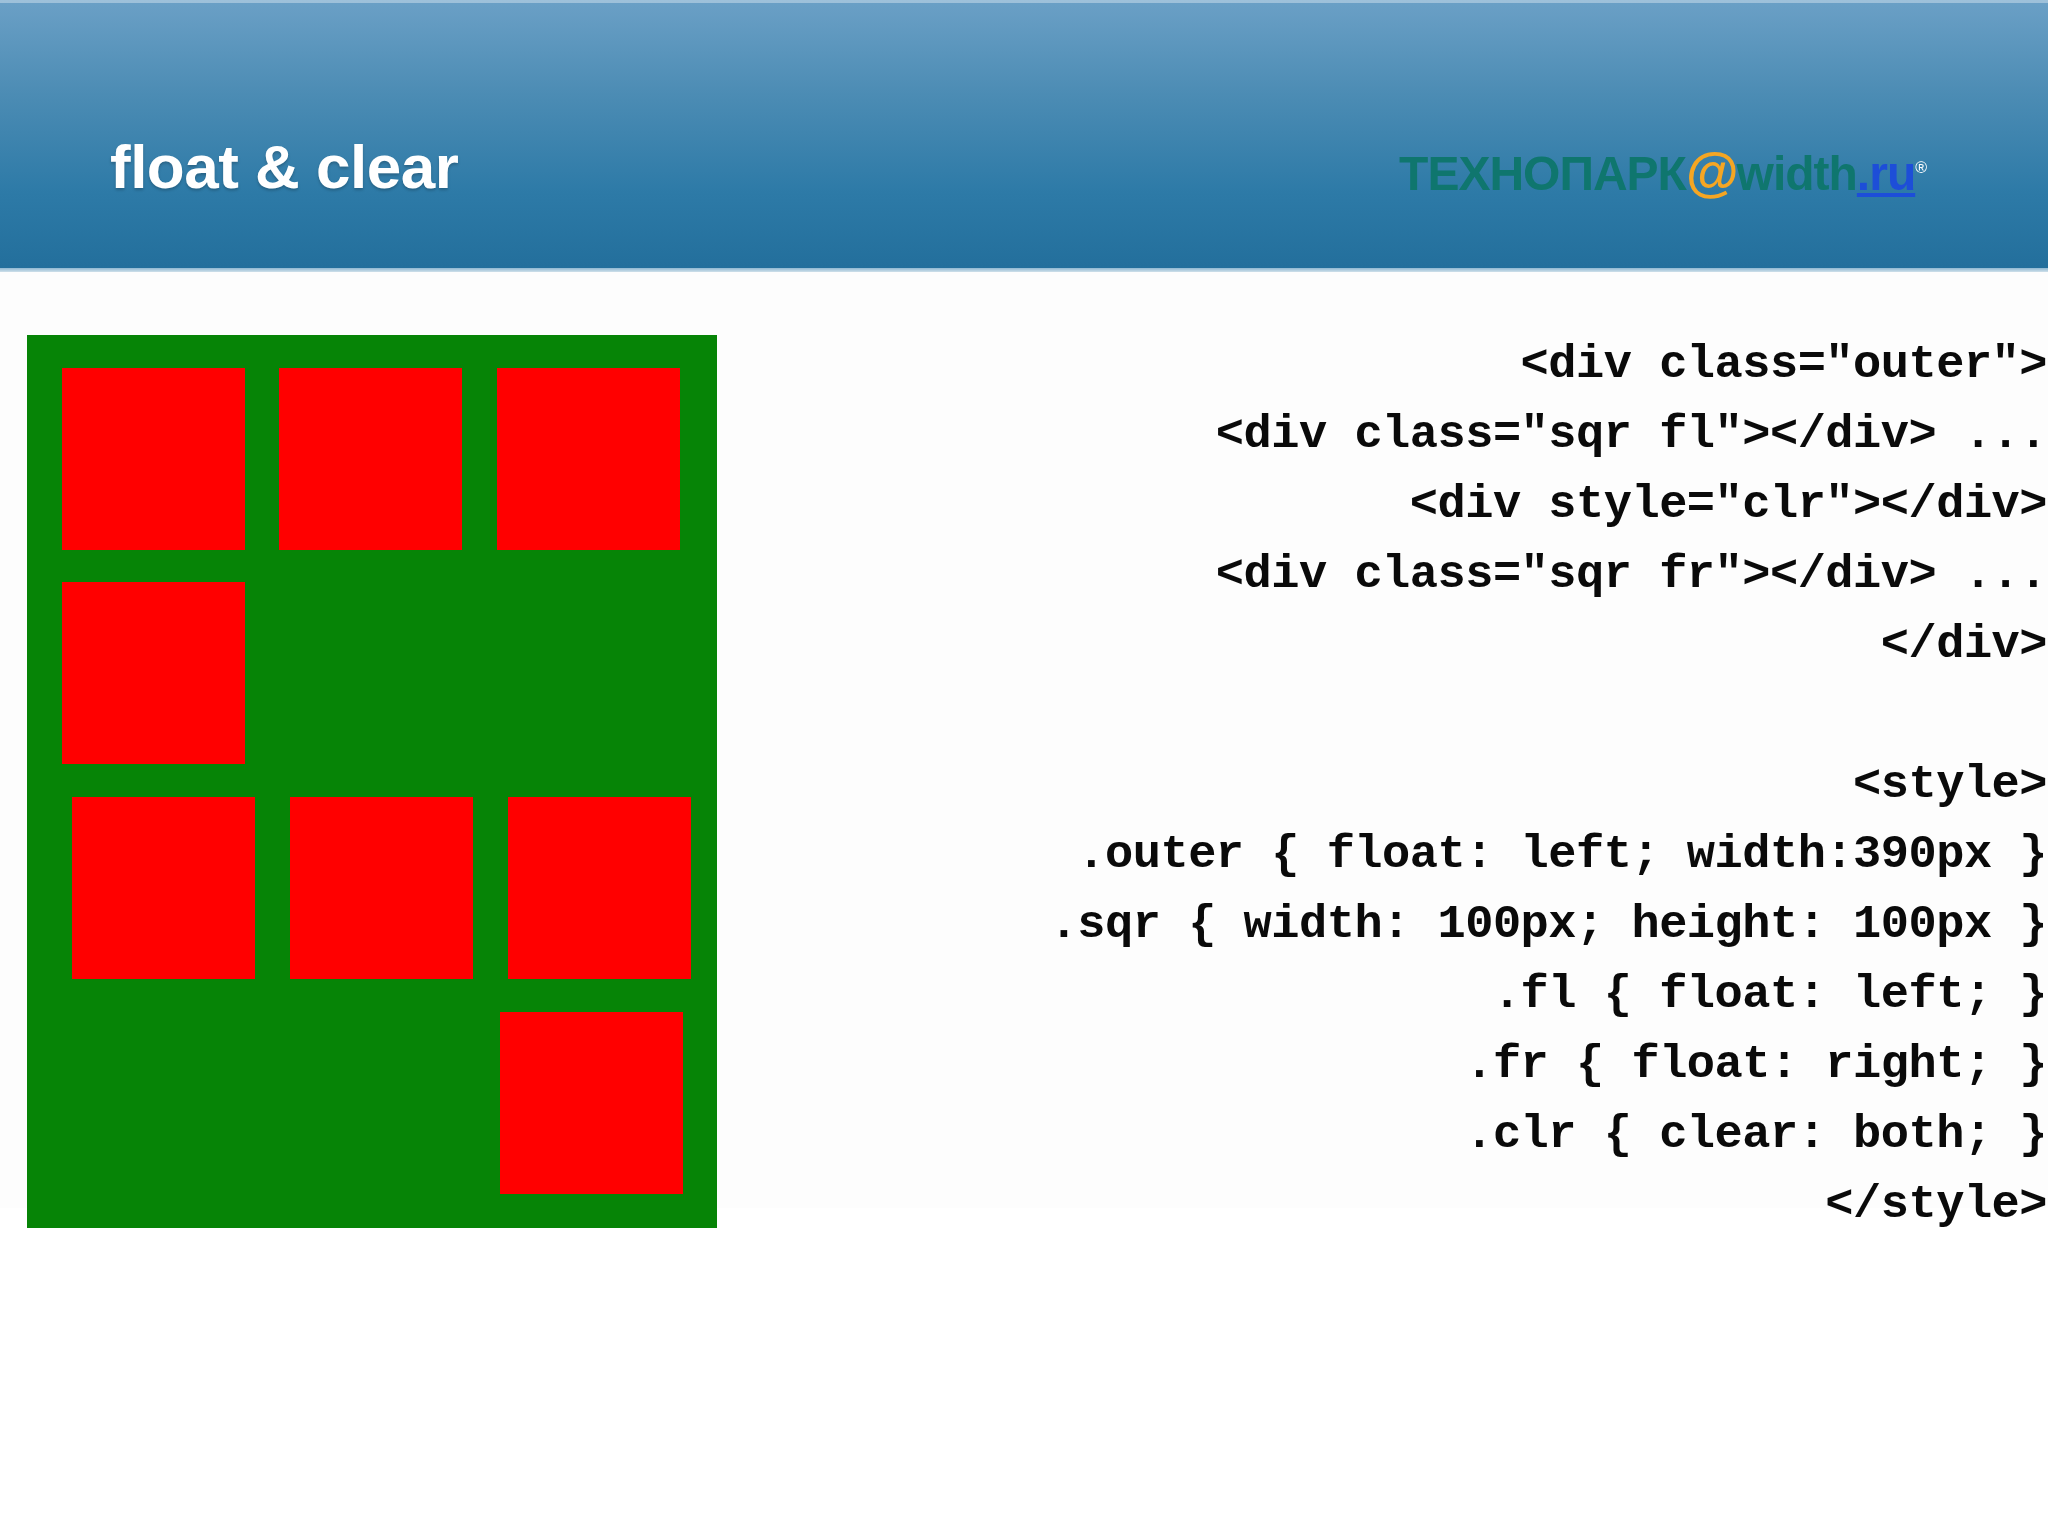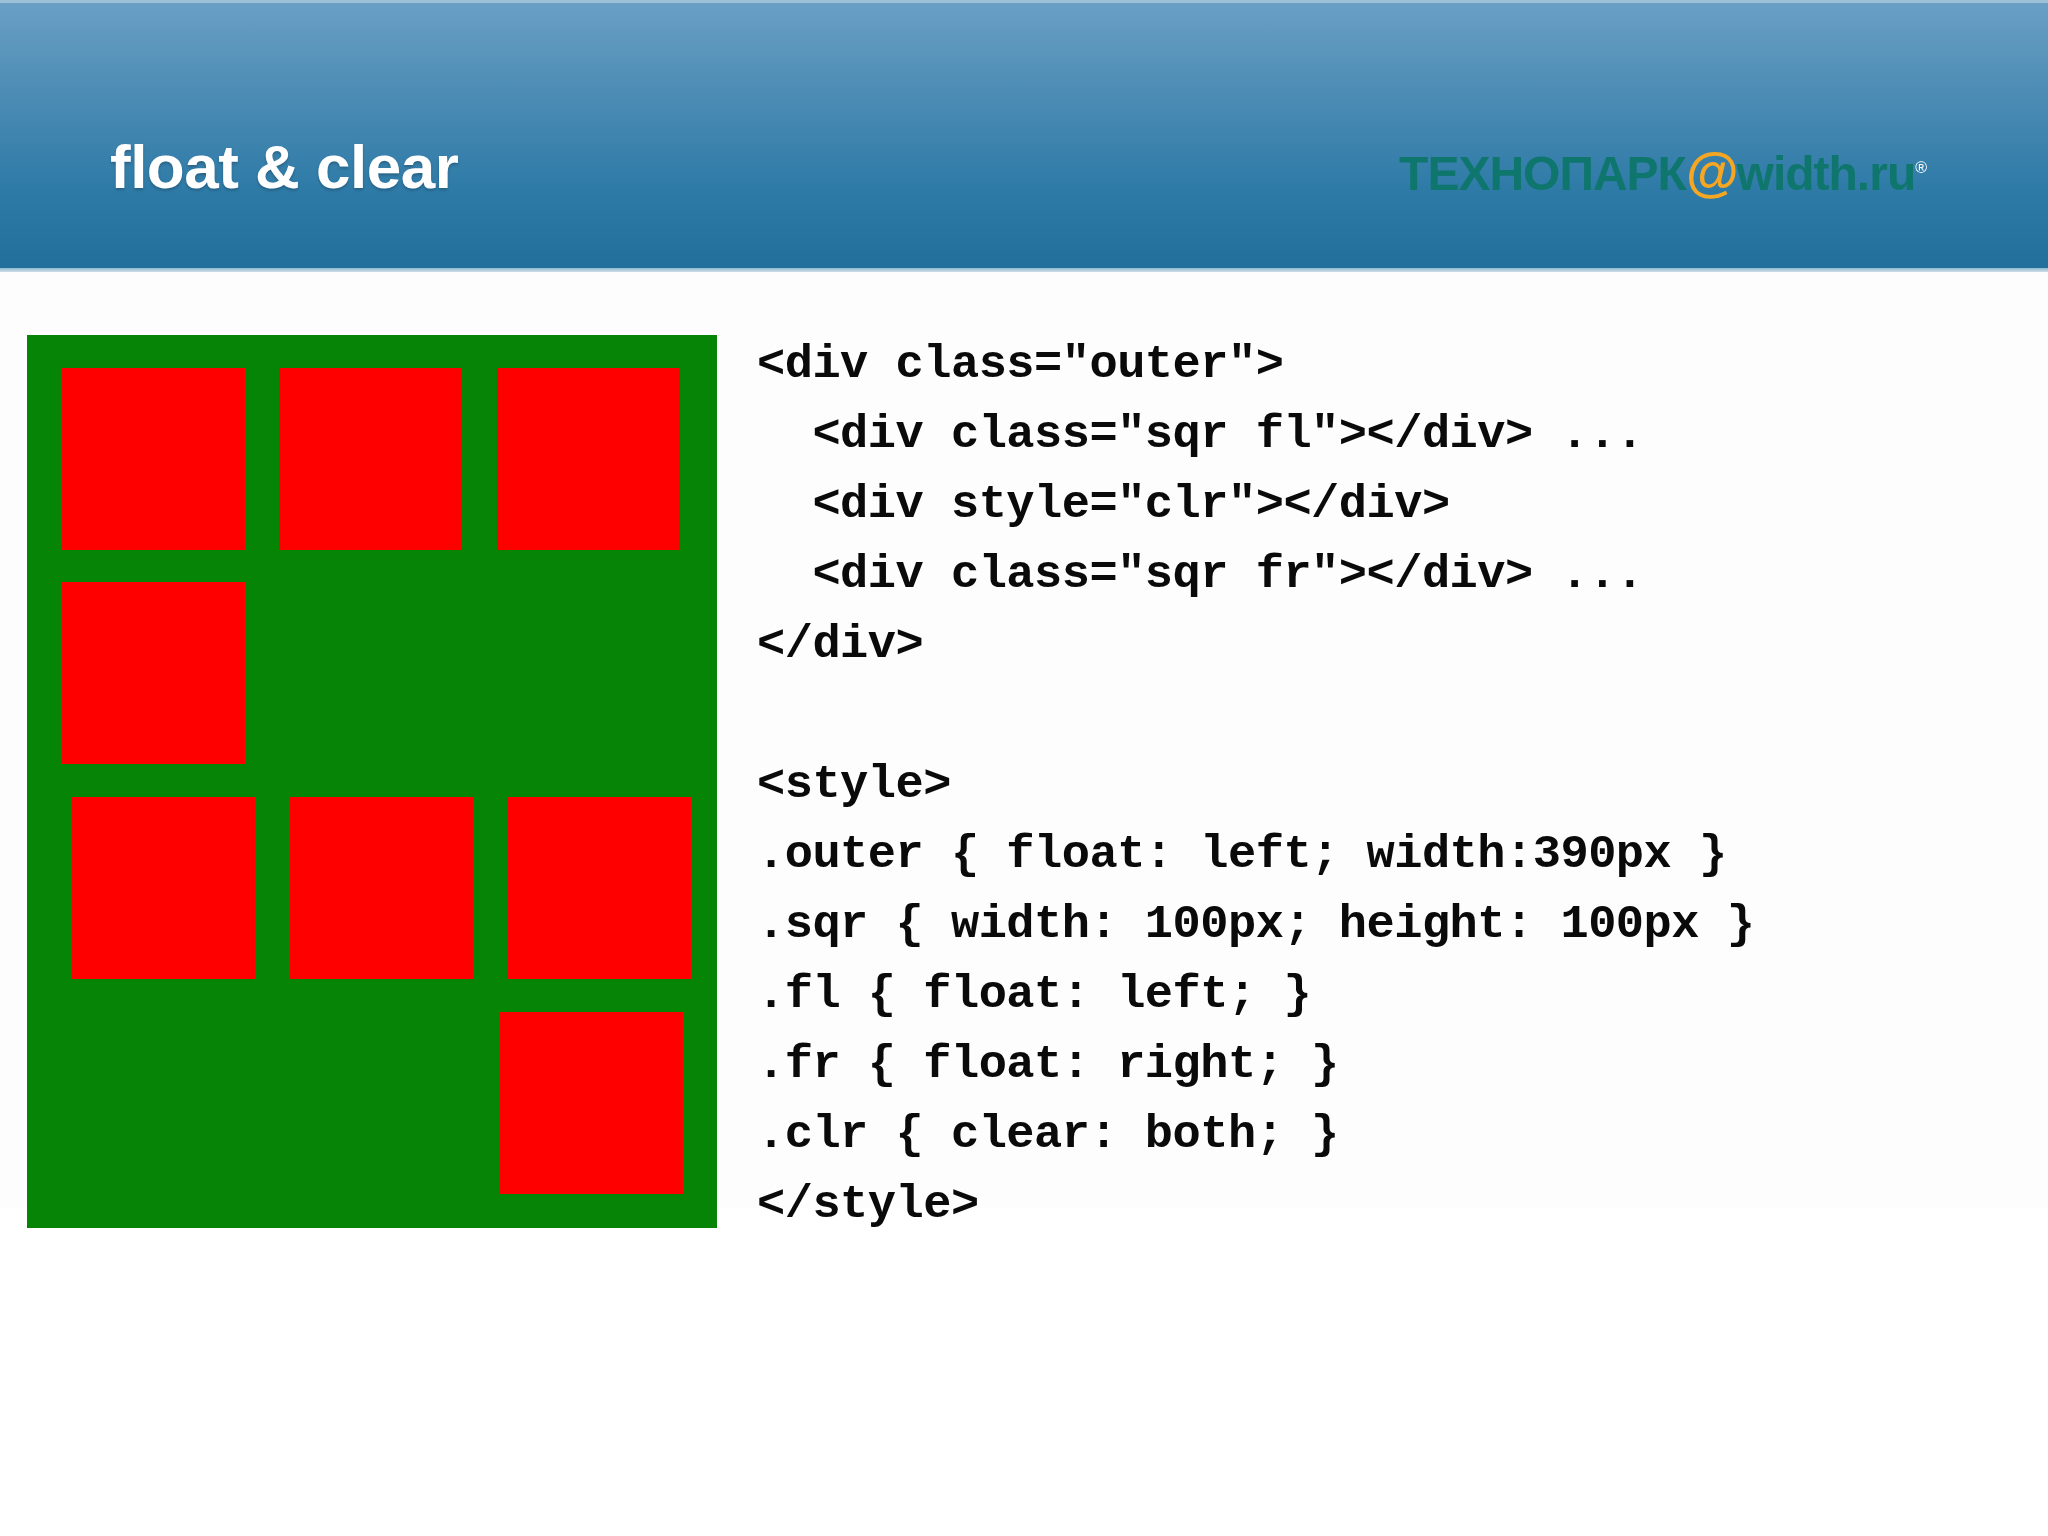--- a/index.html
+++ b/index.html
@@ -12,20 +12,21 @@
     height: 1536px;
     overflow: hidden;
     font-family: "Liberation Sans", sans-serif;
   }
 
   #slide {
     position: relative;
     width: 2048px;
     height: 1208px;
     background: #fdfdfd;
+    text-align: right;
   }
 
   
   #header {
     position: absolute;
     left: 0;
     top: 0;
     width: 2048px;
     height: 268px;
     background: linear-gradient(to bottom, #6ba0c6 0%, #4c8cb4 35%, #2d7aa7 72%, #236f9c 100%);
@@ -66,21 +67,21 @@
     right: 122px;
     top: 140px;
     font-family: "Liberation Sans", sans-serif;
     font-weight: bold;
     font-size: 48px;
     line-height: 56px;
     white-space: nowrap;
     letter-spacing: -1px;
   }
   #logo .lg-white { color: #0f766e; }
-  #logo .lg-orange { color: #0f766e; }
+  #logo .lg-orange { color: #1d4ed8; text-decoration: underline; }
   #logo .lg-at {
     color: #f5a623;
     font-size: 54px;
     letter-spacing: -2px;
   }
   #logo .lg-reg {
     color: #ffffff;
     font-size: 16px;
     vertical-align: super;
     font-weight: normal;

